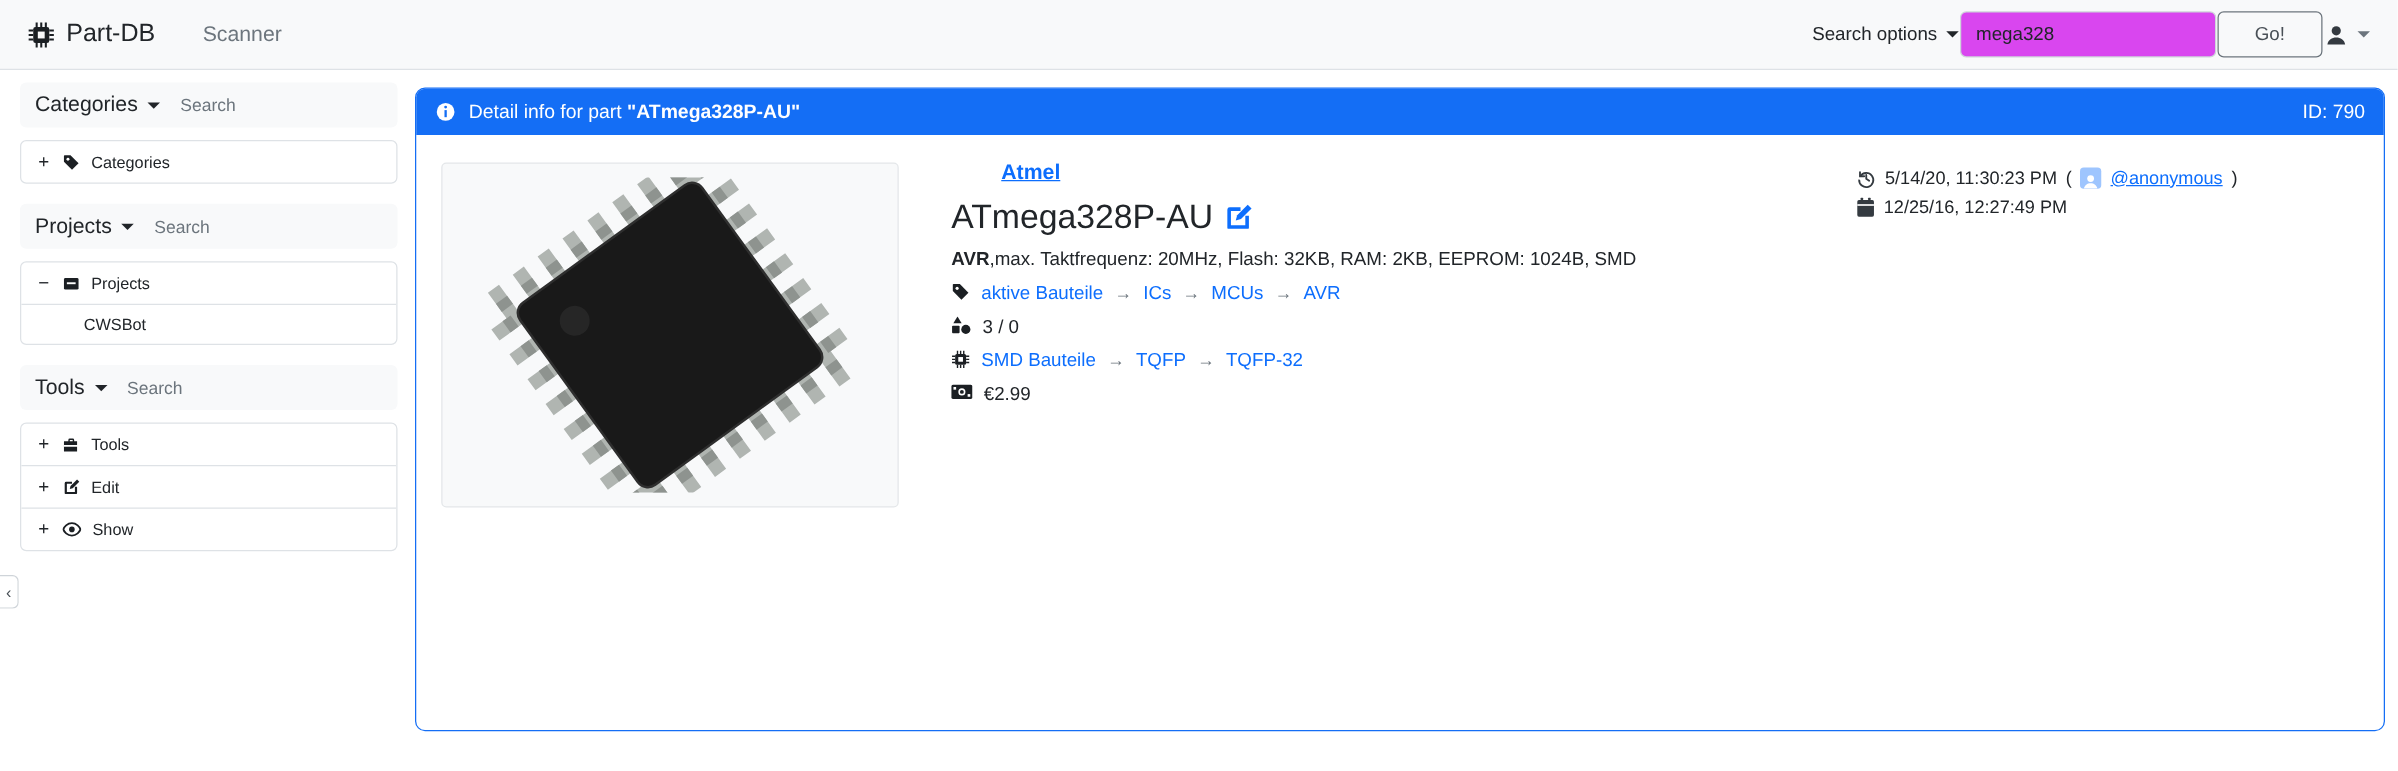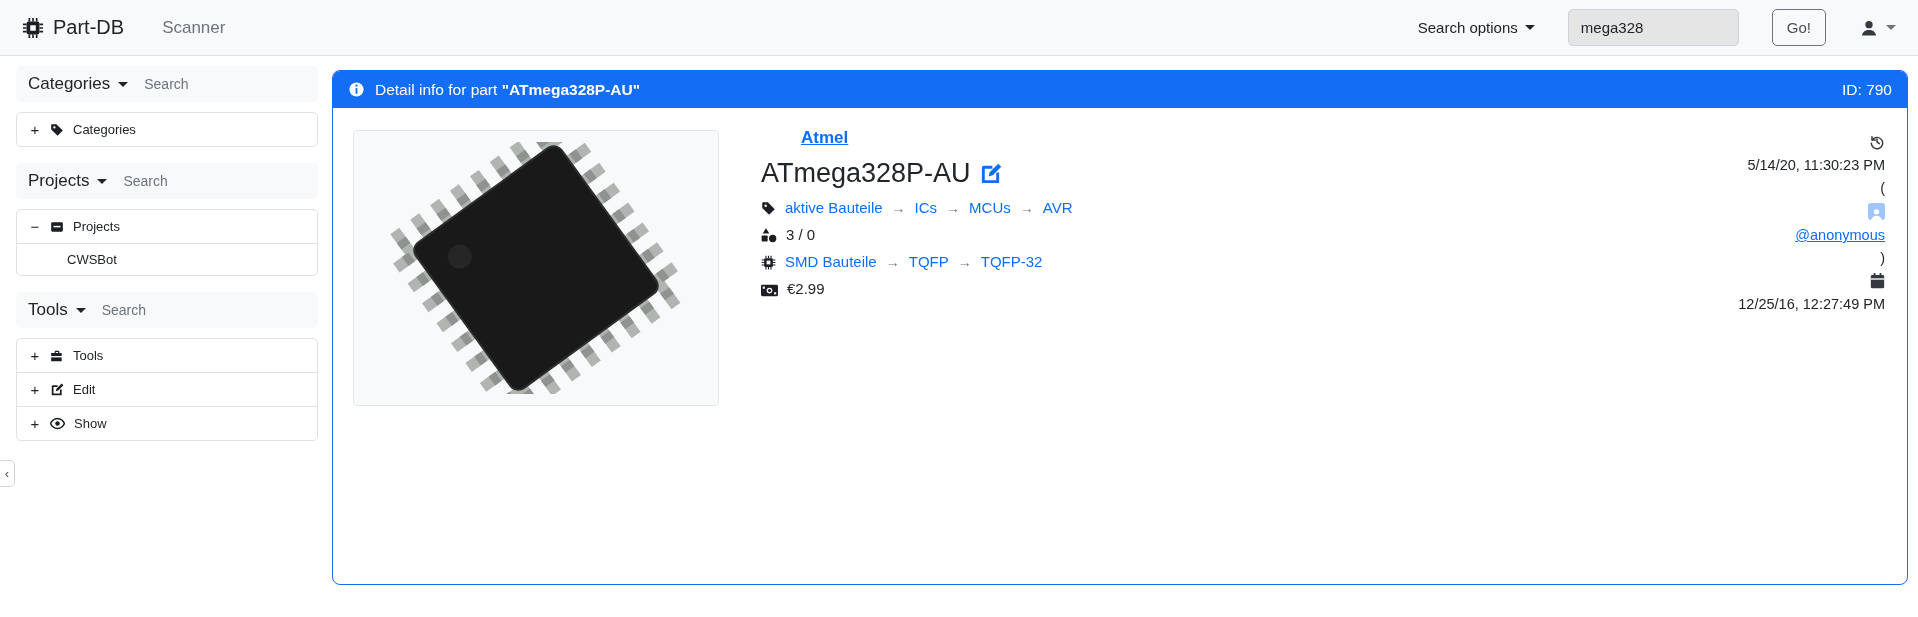--- a/index.html
+++ b/index.html
@@ -9,26 +9,26 @@
   *{box-sizing:border-box;margin:0;padding:0;}
   html,body{width:1918px;height:617px;background:#fff;font-family:"Liberation Sans",sans-serif;color:var(--text);overflow:hidden;}
   svg{display:block;}
   a{text-decoration:none;cursor:pointer;}
 
   
   .navbar{position:absolute;left:0;top:0;width:1918px;height:56px;background:var(--navbg);
     border-bottom:1px solid var(--border);display:flex;align-items:center;padding:0 22px;}
   .brand{display:flex;align-items:center;gap:9px;font-size:20px;color:var(--text);}
   .nav-link{margin-left:38px;font-size:17px;color:var(--muted);}
-  .nav-right{margin-left:auto;display:flex;align-items:center;gap:33px;}
+  .nav-right{margin-left:auto;display:flex;align-items:center;gap:1px;}
   .search-options{font-size:15px;color:var(--text);display:flex;align-items:center;gap:7px;cursor:pointer;}
   .caret{width:0;height:0;border-left:5px solid transparent;border-right:5px solid transparent;border-top:5px solid currentColor;display:inline-block;}
-  .nav-search{width:171px;height:37px;border:1px solid #ced4da;border-radius:5px;padding:0 12px;font-size:15px;
-    font-family:"Liberation Sans",sans-serif;color:var(--text);background:#e5e5e5;}
-  .go-btn{height:37px;padding:0 14px;border:1px solid var(--secondary);border-radius:5px;background:transparent;
+  .nav-search{width:205px;height:37px;border:1px solid #ced4da;border-radius:5px;padding:0 12px;font-size:15px;
+    font-family:"Liberation Sans",sans-serif;color:var(--text);background:#d946ef;}
+  .go-btn{height:37px;padding:0 29px;border:1px solid var(--secondary);border-radius:5px;background:transparent;
     font-size:15px;color:#495057;cursor:pointer;font-family:"Liberation Sans",sans-serif;}
   .user-menu{display:flex;align-items:center;gap:7px;color:#343a40;cursor:pointer;}
   .user-menu .caret{color:var(--muted);}
 
   
   .sidebar{position:absolute;left:16px;top:66px;width:302px;}
   .side-header{background:var(--navbg);border-radius:5px;height:36px;display:flex;align-items:center;
     padding:0 12px;margin-bottom:10px;}
   .side-title{font-size:17px;color:var(--text);display:flex;align-items:center;gap:8px;cursor:pointer;}
   .side-title .caret{border-top-width:5px;}
@@ -54,27 +54,27 @@
 
   .card-body{position:relative;padding:20px;}
   .img-box{position:absolute;left:20px;top:22px;width:366px;height:276px;border:1px solid #e3e6e9;
     border-radius:4px;background:#f8f9fa;display:flex;align-items:center;justify-content:center;}
 
   .details{margin-left:408px;min-height:290px;position:relative;}
   .mfr-link{font-size:17px;font-weight:bold;color:var(--link);text-decoration:underline;margin-left:40px;}
   .part-title{display:flex;align-items:center;gap:8px;margin-top:10px;}
   .part-title h1{font-size:27px;font-weight:400;color:var(--text);}
   .part-desc{margin-top:10px;font-size:15px;}
-  .info-line{margin-top:10px;display:flex;align-items:flex-end;gap:9px;font-size:15px;}
+  .info-line{margin-top:10px;display:flex;align-items:flex-start;gap:9px;font-size:15px;}
   .crumb{color:var(--link);}
   .arrow-sep{color:var(--muted);font-weight:bold;font-size:14px;}
   .icn{flex:none;}
 
   .meta{position:absolute;right:22px;top:26px;width:400px;font-size:14.5px;}
-  .meta-line{display:flex;align-items:flex-end;gap:7px;margin-bottom:7px;flex-direction:column;}
+  .meta-line{display:flex;align-items:center;gap:7px;margin-bottom:7px;}
   .meta a{color:var(--link);text-decoration:underline;}
   .avatar{width:17px;height:17px;border-radius:3px;background:#9ec5fe;display:flex;align-items:flex-end;justify-content:center;overflow:hidden;}
 </style>
 </head>
 <body>
 
 <div class="navbar">
   <a class="brand">
     <span>
       <svg width="22" height="22" viewBox="0 0 24 24">
@@ -229,20 +229,21 @@
       <a class="mfr-link">Atmel</a>
       <div class="part-title">
         <h1>ATmega328P-AU</h1>
         <span>
           <svg width="23" height="23" viewBox="0 0 24 24">
               <path d="M3 6a2 2 0 0 1 2-2h9v3H6v12h12v-8h3v10a1 1 0 0 1-1 1H4a1 1 0 0 1-1-1z" fill="var(--link)"></path>
               <path d="M10 15l1.2-4.4L20 1.8 23.2 5 14.4 13.8z" fill="var(--link)"></path>
             </svg>
         </span>
       </div>
+      <div class="part-desc"><b>AVR</b><span>,max. Taktfrequenz: 20MHz, Flash: 32KB, RAM: 2KB, EEPROM: 1024B, SMD</span></div>
 
       <div class="info-line">
         <span class="icn">
           <svg width="15" height="15" viewBox="0 0 24 24" fill="#1b1f23">
               <path d="M2 3a1 1 0 0 1 1-1h8l11 11-9 9L2 11z"></path>
               <circle cx="7.5" cy="7.5" r="2" fill="#fff"></circle>
             </svg>
         </span>
         <a class="crumb">aktive Bauteile</a>
         <span class="arrow-sep">→</span>

